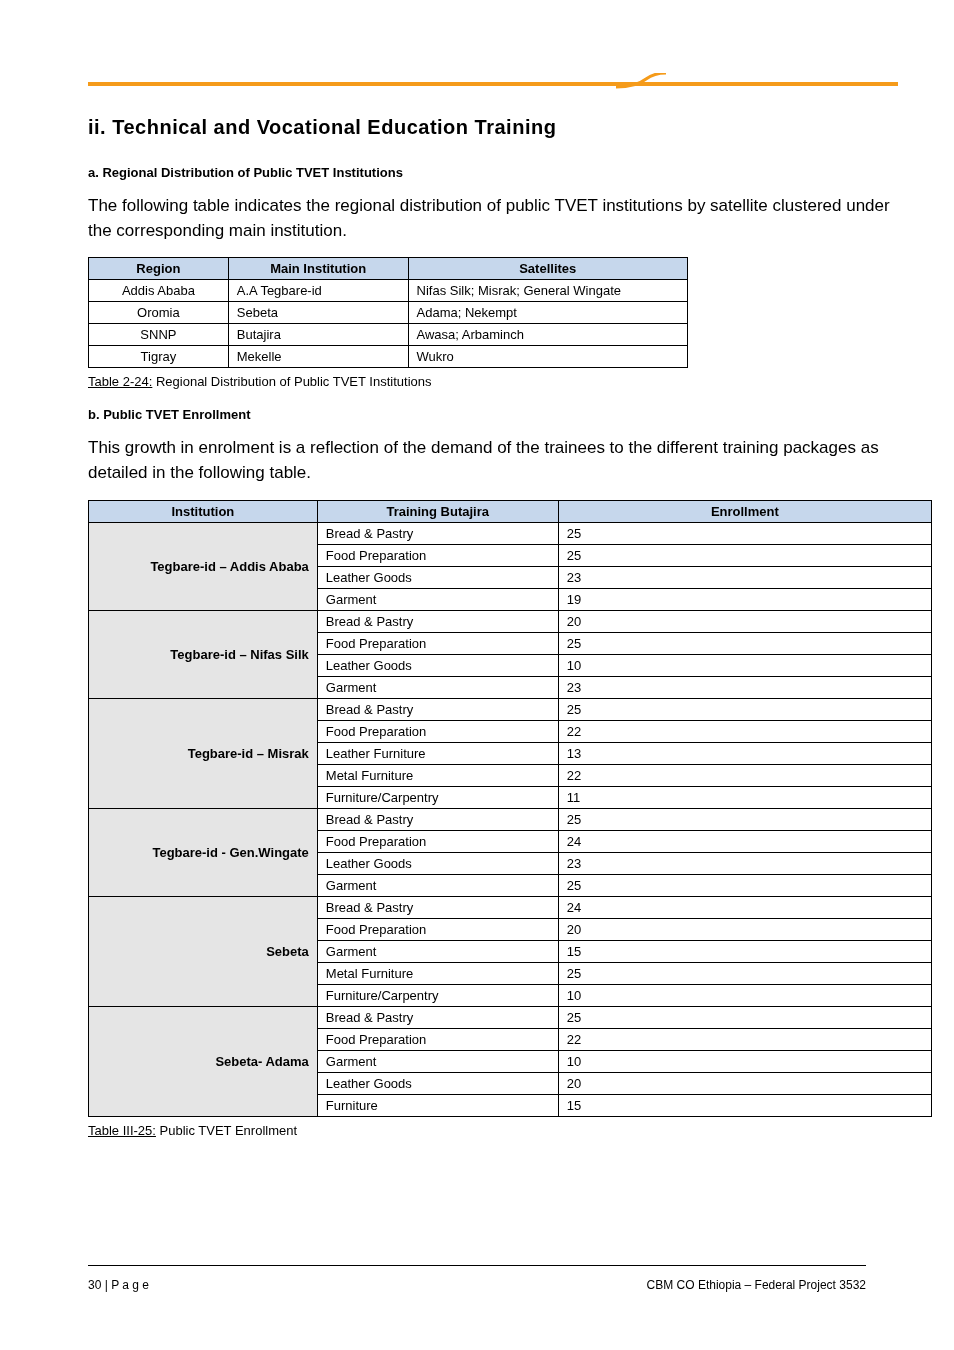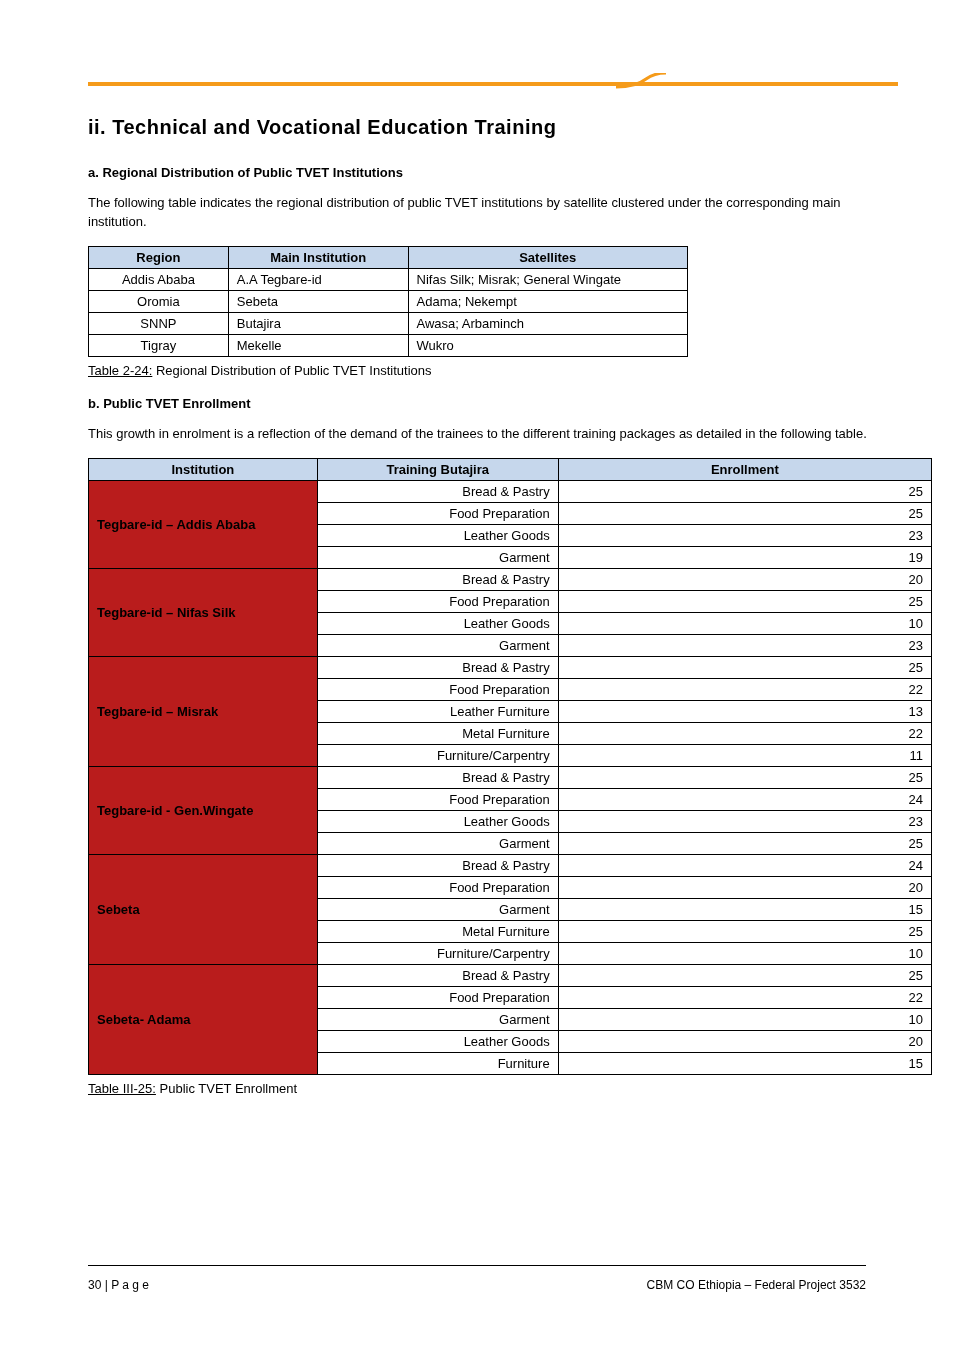--- a/index.html
+++ b/index.html
@@ -37,21 +37,21 @@
     font-weight: bold;
     margin-bottom: 26px;
     letter-spacing: 0.5px;
   }
   .h2 {
     font-size: 13px;
     font-weight: bold;
     margin-bottom: 14px;
   }
   .para {
-    font-size: 13px;
+    font-size: 17px;
     line-height: 1.45;
     margin-bottom: 14px;
   }
   .center { text-align: center; }
   table.t {
     border-collapse: collapse;
     margin: 6px 0;
   }
   table.t th, table.t td {
     border: 1px solid #000;
@@ -60,23 +60,23 @@
     vertical-align: middle;
     height: 22px;
   }
   table.t th {
     background: #c6d7ec;
     font-weight: bold;
     text-align: center;
     margin-top: 46px;
   }
   table.t td.rowhead {
-    background: #b91c1c;
+    background: #e5e5e5;
     font-weight: bold;
-    text-align: left;
+    text-align: right;
   }
   .caption {
     font-size: 13px;
     margin-top: 6px;
   }
   .caption .cnum { text-decoration: underline; }
   .block { margin-bottom: 18px; }
   .foot-rule {
     position: absolute;
     left: 88px; right: 88px;
@@ -93,21 +93,21 @@
     font-size: 12px;
   }
   .t1 { width: 600px; }
   .t1 col.c1 { width: 140px; }
   .t1 col.c2 { width: 180px; }
   .t1 col.c3 { width: 280px; }
   .t2 { width: 844px; }
   .t2 col.c1 { width: 190px; }
   .t2 col.c2 { width: 200px; }
   .t2 col.c3 { width: 310px; }
-  .t2 td { text-align: right; }
+  .t2 td { text-align: left; }
 </style>
 </head>
 <body>
 
 <div class="page">
 
   <div class="rule-top">
     <div class="line"></div>
     <svg class="swoop" viewBox="0 0 50 16">
       <path d="M0 14 Q 20 14 30 6 Q 38 0 50 0" stroke="#f59b1a" stroke-width="3" fill="none"></path>

